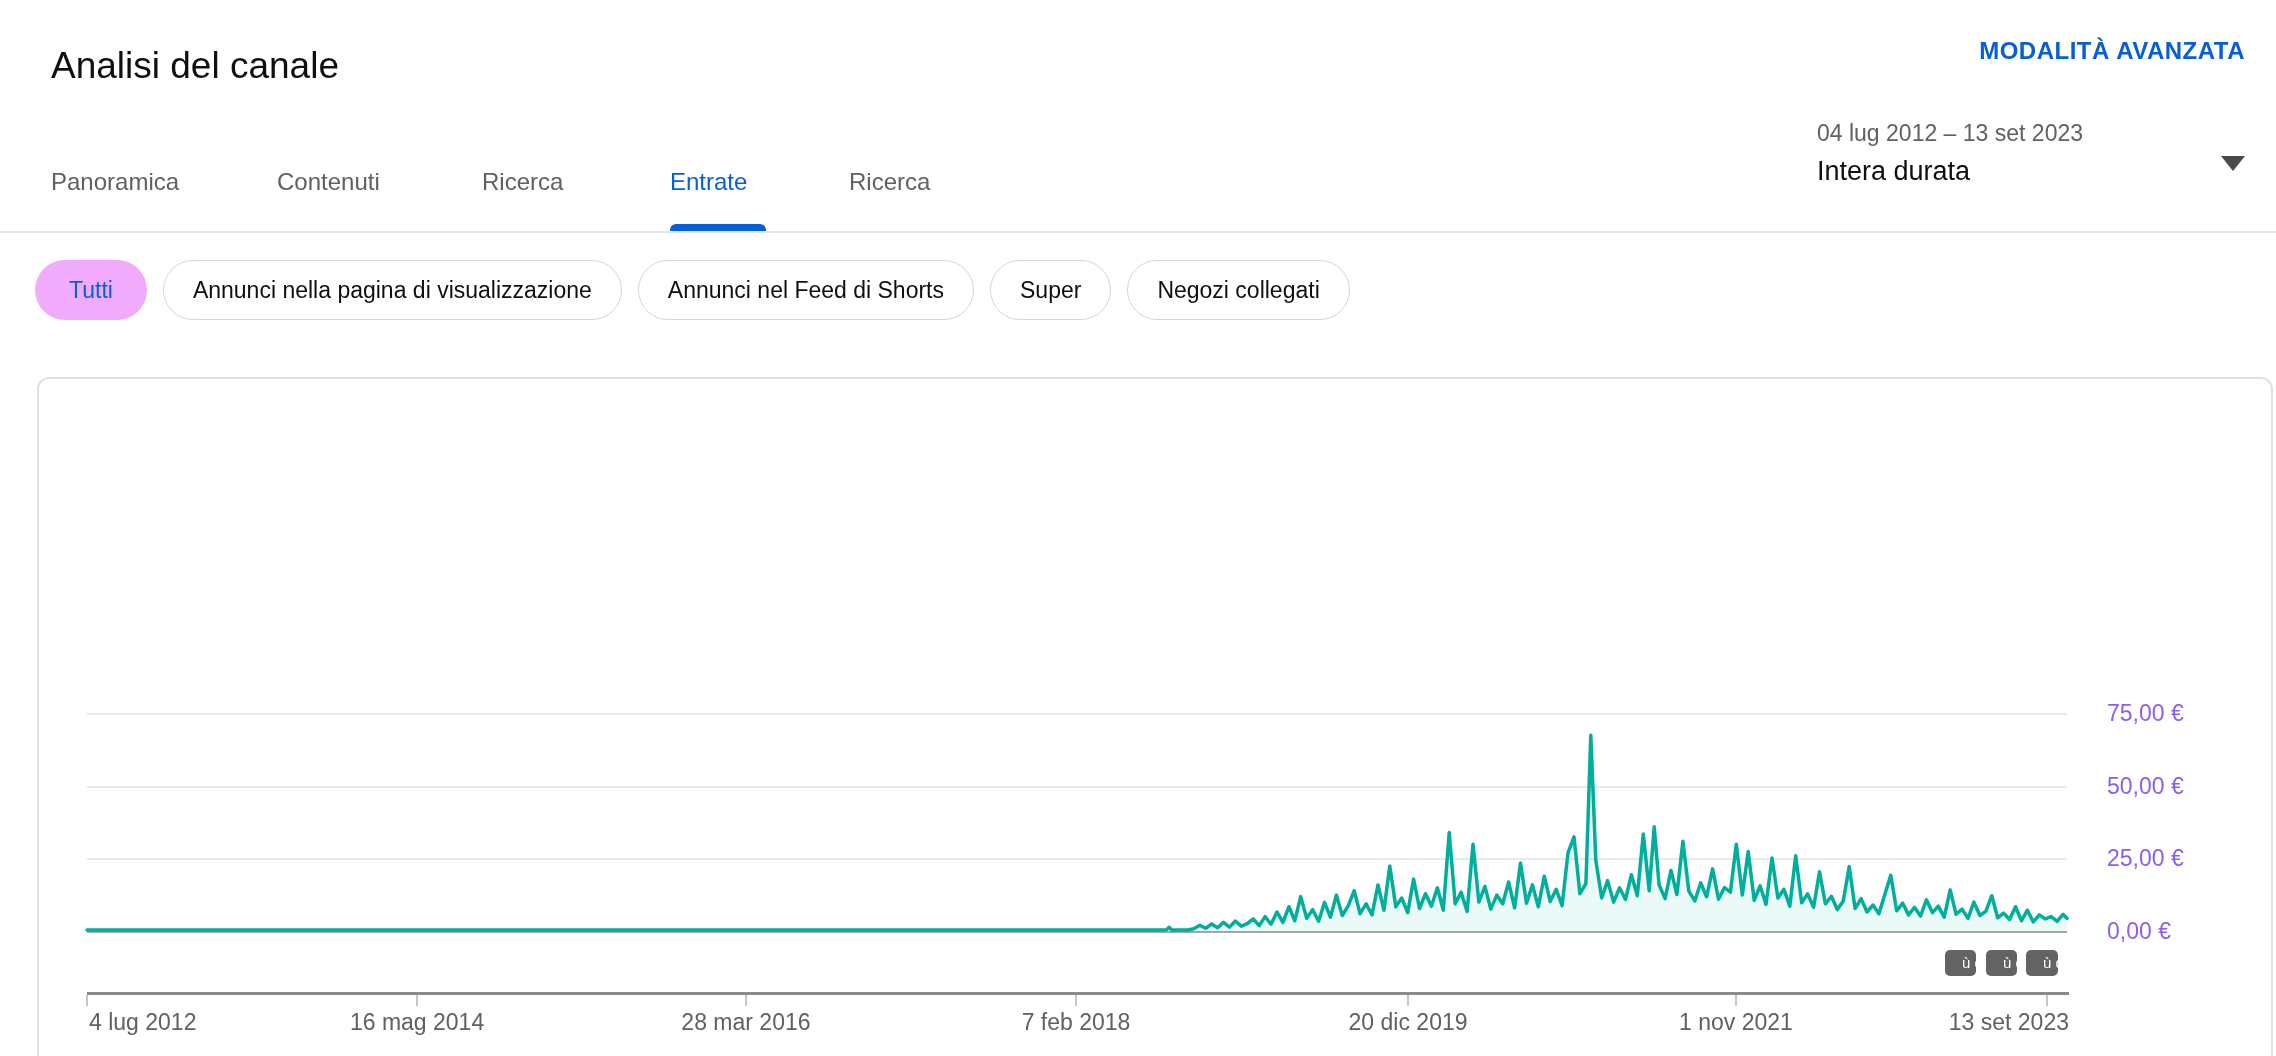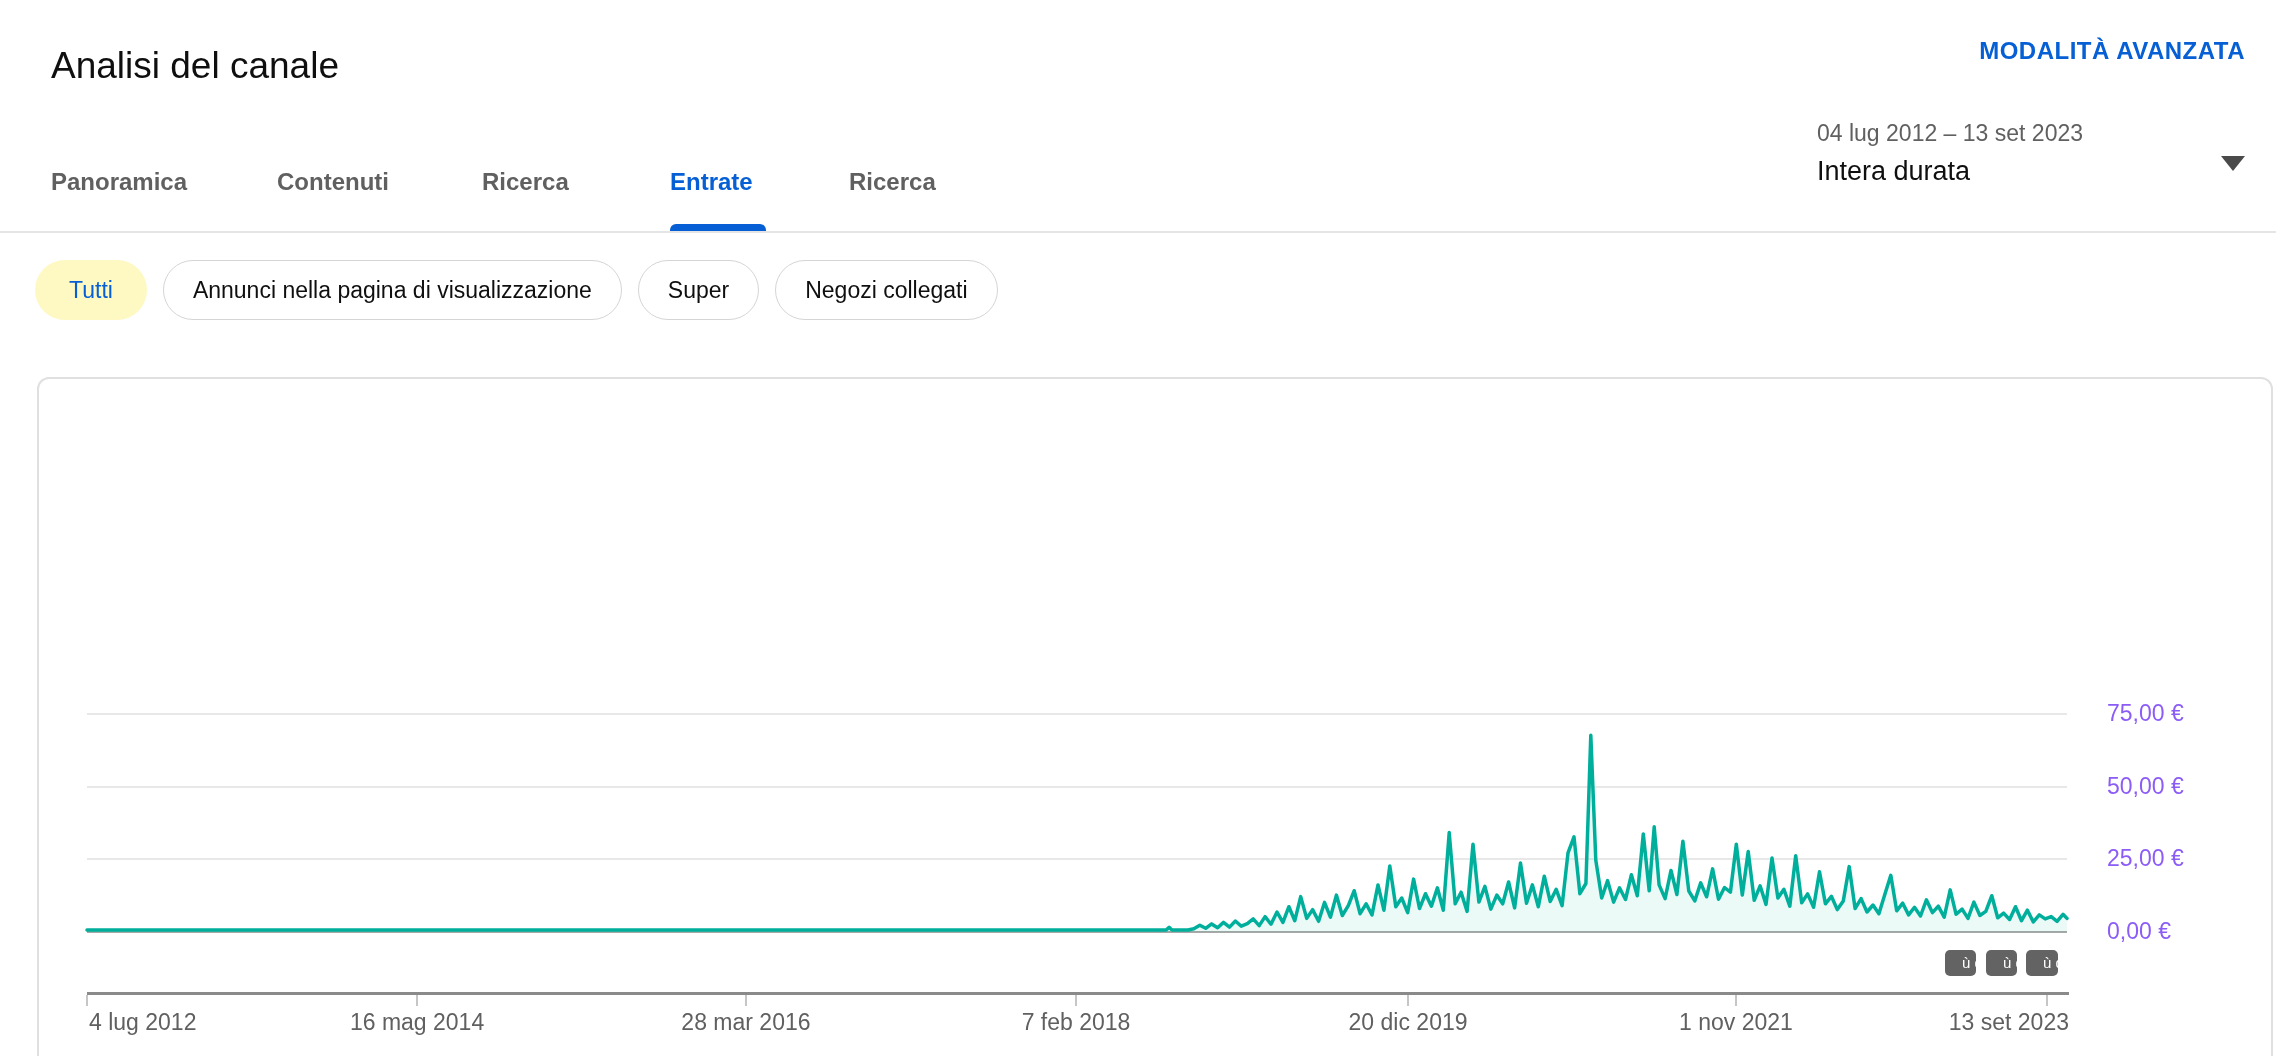--- a/index.html
+++ b/index.html
@@ -9,28 +9,28 @@
   }
   
   .page-title{position:absolute;left:51px;top:20px;font-size:37px;font-weight:400;letter-spacing:0;}
   .advanced-link{position:absolute;right:31px;top:37px;font-size:24px;font-weight:700;color:#065fd4;letter-spacing:.5px;cursor:pointer;text-decoration:none;}
   .date-picker{position:absolute;left:1817px;top:118px;width:440px;cursor:pointer;}
   .date-range{font-size:23px;color:#606060;line-height:30px;}
   .date-preset{font-size:27px;color:#0f0f0f;line-height:34px;margin-top:6px;}
   .caret{position:absolute;right:12px;top:38px;width:0;height:0;border-left:12px solid transparent;border-right:12px solid transparent;border-top:15px solid #4a4a4a;}
   
   .tabs{position:absolute;left:0;top:168px;width:100%;height:63px;}
-  .tab{position:absolute;top:0;font-size:24px;font-weight:700;color:#606060;cursor:pointer;white-space:nowrap;}
+  .tab{position:absolute;top:0;font-size:24px;font-weight:400;color:#606060;cursor:pointer;white-space:nowrap;}
   .tab.active{color:#065fd4;}
   .tab-underline{position:absolute;left:670px;top:224px;width:96px;height:8px;background:#065fd4;border-radius:6px 6px 0 0;}
   .tabs-divider{position:absolute;left:0;top:231px;width:2276px;height:2px;background:#e5e5e5;}
   
   .chips{position:absolute;left:35px;top:260px;display:flex;gap:16px;align-items:center;}
   .chip{height:60px;border-radius:30px;display:flex;align-items:center;padding:0 29px;font-size:23px;color:#0f0f0f;background:#fff;border:1.5px solid #d5d5d5;box-sizing:border-box;cursor:pointer;white-space:nowrap;}
-  .chip.selected{background:#fef9c3;border:none;color:#065fd4;padding:8px 34px;}
+  .chip.selected{background:#f0abfc;border:none;color:#065fd4;padding:8px 34px;}
   
   .card{position:absolute;left:37px;top:377px;width:2236px;height:760px;background:#fff;border:2px solid #e0e0e0;border-radius:12px;box-sizing:border-box;}
   .stat{position:absolute;left:0;top:32px;width:100%;text-align:center;}
   .stat-label{font-size:23px;color:#606060;line-height:30px;}
   .stat-value{font-size:47px;color:#0f0f0f;margin-top:14px;letter-spacing:-.5px;}
   
   .chart{position:absolute;left:0;top:0;width:100%;height:100%;}
   .gridline{position:absolute;height:2px;background:#e8e8e8;}
   .gridline.zero{background:#a8a8a8;}
   .axis-line{position:absolute;background:#8a8a8a;height:3px;}
@@ -60,20 +60,21 @@
     <span class="tab" style="left:482px">Ricerca</span>
     <span class="tab active" style="left:670px">Entrate</span>
     <span class="tab" style="left:849px">Ricerca</span>
   </nav>
   <div class="tab-underline"></div>
   <div class="tabs-divider"></div>
 
   <div class="chips">
     <div class="chip selected">Tutti</div>
     <div class="chip">Annunci nella pagina di visualizzazione</div>
+    <div class="chip">Annunci nel Feed di Shorts</div>
     <div class="chip">Super</div>
     <div class="chip">Negozi collegati</div>
   </div>
 
   <div class="card">
     <div class="chart" id="chart">
         <div class="gridline" style="left: 48px; width: 1980px; top: 333.9px;"></div>
         <div class="y-label" style="left: 2068px; top: 320.9px;">75,00 €</div>
         <div class="gridline" style="left: 48px; width: 1980px; top: 406.6px;"></div>
         <div class="y-label" style="left: 2068px; top: 393.6px;">50,00 €</div>

